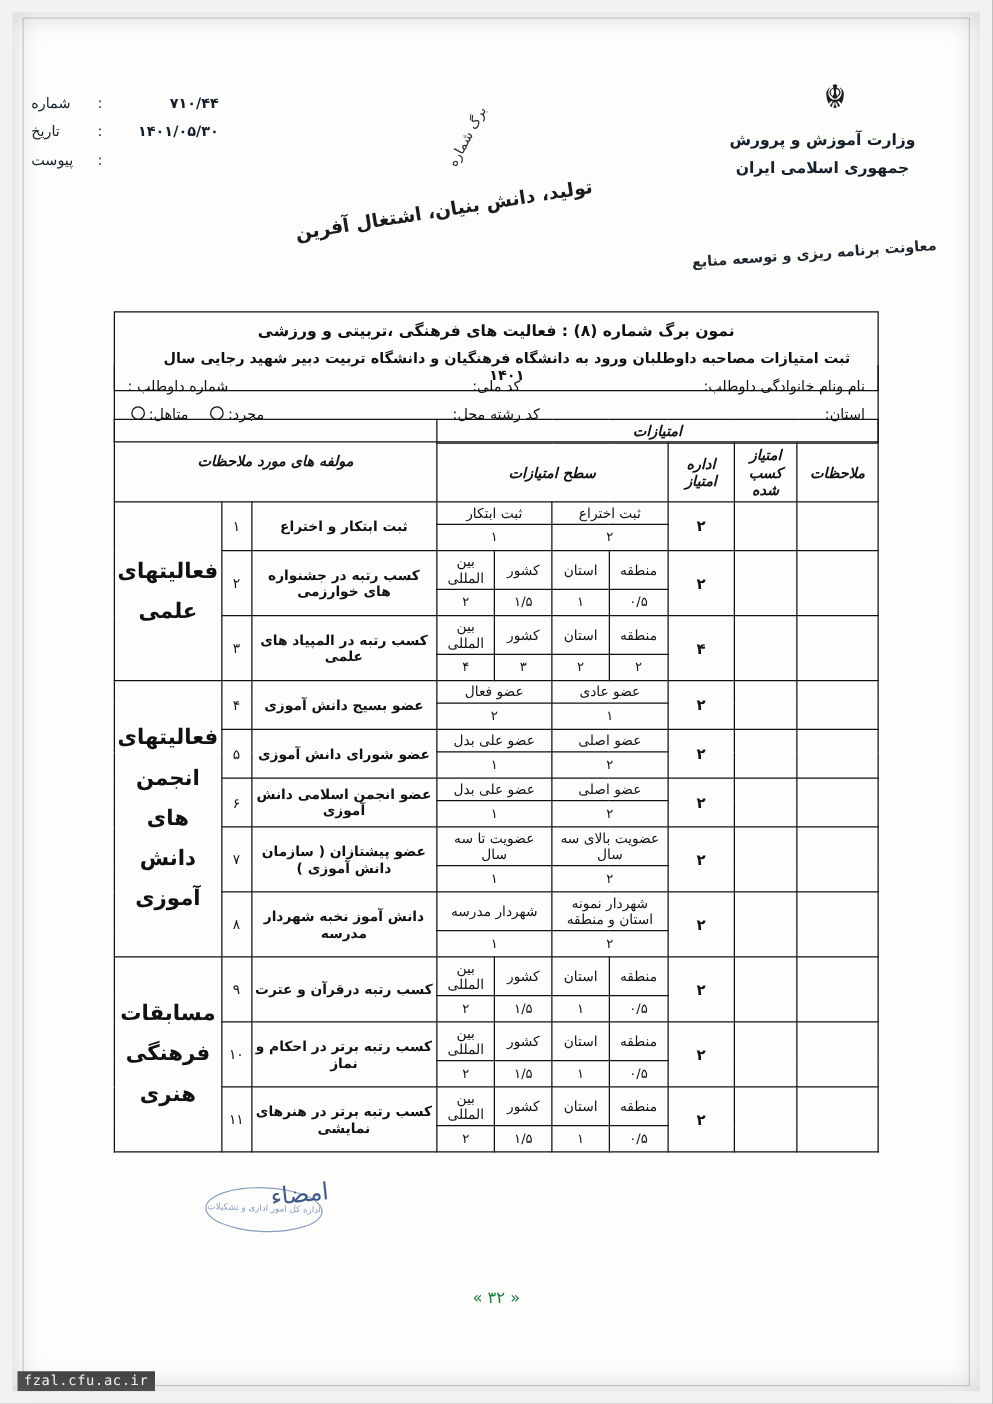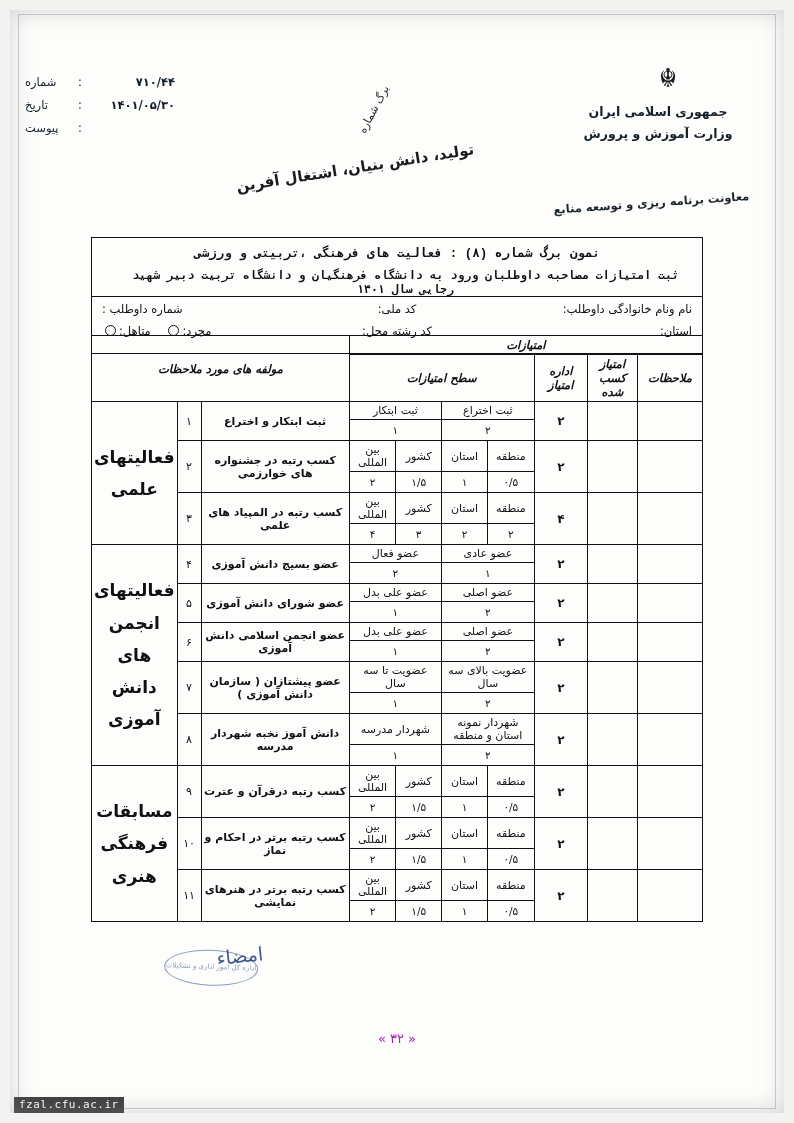--- a/index.html
+++ b/index.html
@@ -122,26 +122,25 @@
   .meta .val {
     flex: 1;
     text-align: right;
     font-weight: bold;
     letter-spacing: 0.5px;
   }
 
   
   .titlebox {
     position: absolute;
-    top: 222px;
+    top: 234px;
     right: 72px;
     left: 72px;
     border: 1.6px solid #111;
-    padding: 7px 10px 0 10px;
-    font-family: Liberation Mono, monospace;
+    padding: 7px 10px 5px 10px;
   }
   .titlebox .t1 {
     text-align: center;
     font-size: 12.5px;
     font-weight: bold;
     color: #111;
     margin-bottom: 7px;
   }
   .titlebox .t2 {
     text-align: center;
@@ -261,21 +260,21 @@
     margin-top: 12px;
     color: #2b4f8e;
   }
   .pagenum {
     position: absolute;
     bottom: 62px;
     left: 0;
     right: 0;
     text-align: center;
     font-size: 13px;
-    color: #a21caf;
+    color: #15803d;
   }
   .wm {
     position: absolute;
     left: 14px;
     bottom: 10px;
     background: #404040;
     color: #fff;
     font-size: 11px;
     padding: 1px 5px 2px 5px;
     font-family: "DejaVu Sans Mono", monospace;
@@ -286,22 +285,22 @@
 <body>
 
 <div class="page">
   <div class="sheet">
 
     <div class="hdr">
 
       <div class="emblem">☬</div>
 
       <div class="org">
+        <div>وزارت آموزش و پرورش</div>
         <div>جمهوری اسلامی ایران</div>
-        <div>وزارت آموزش و پرورش</div>
       </div>
 
       <div class="deputy">معاونت برنامه ریزی و توسعه منابع</div>
 
       <div class="slogan">تولید، دانش بنیان، اشتغال آفرین</div>
 
       <div class="letterhead-word">برگ شماره</div>
 
       <div class="meta">
         <div class="row">

